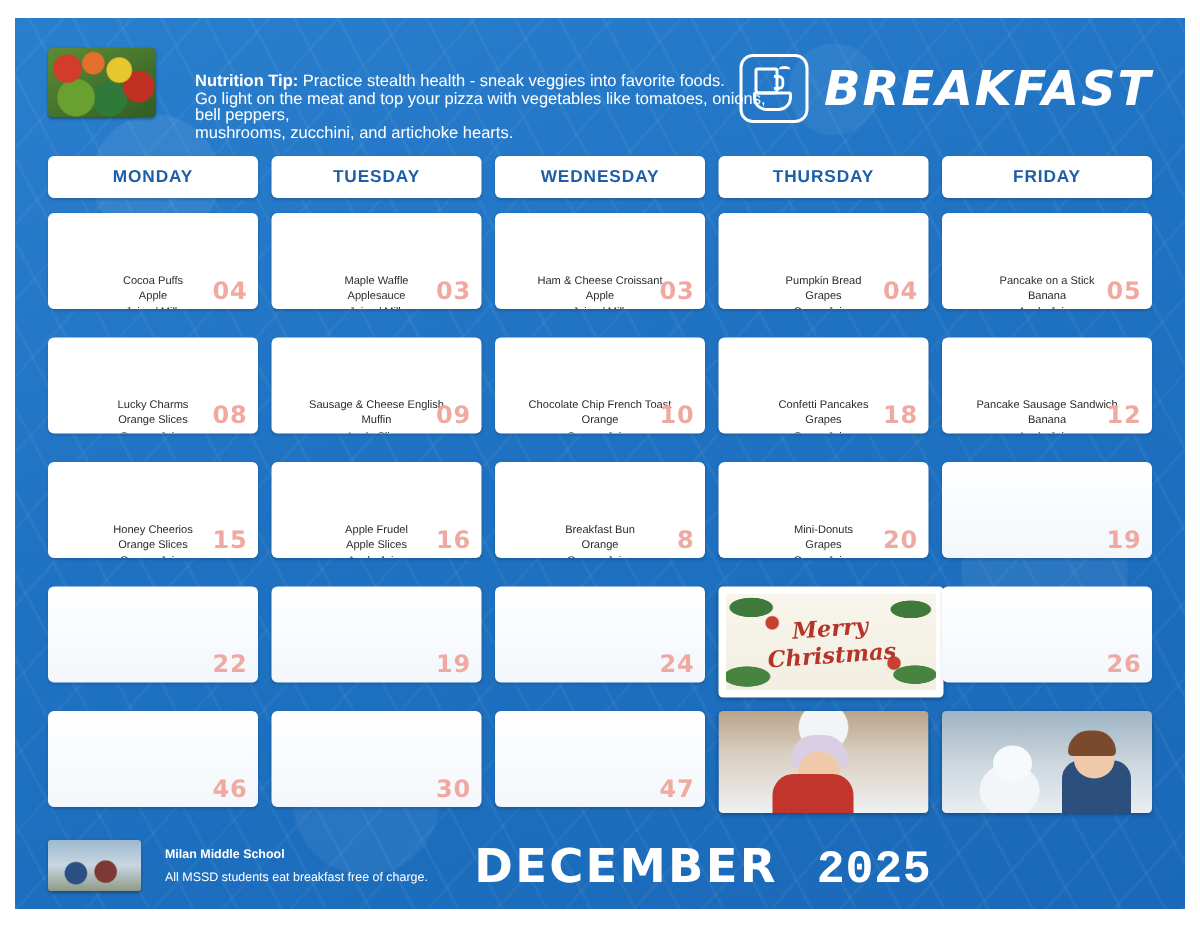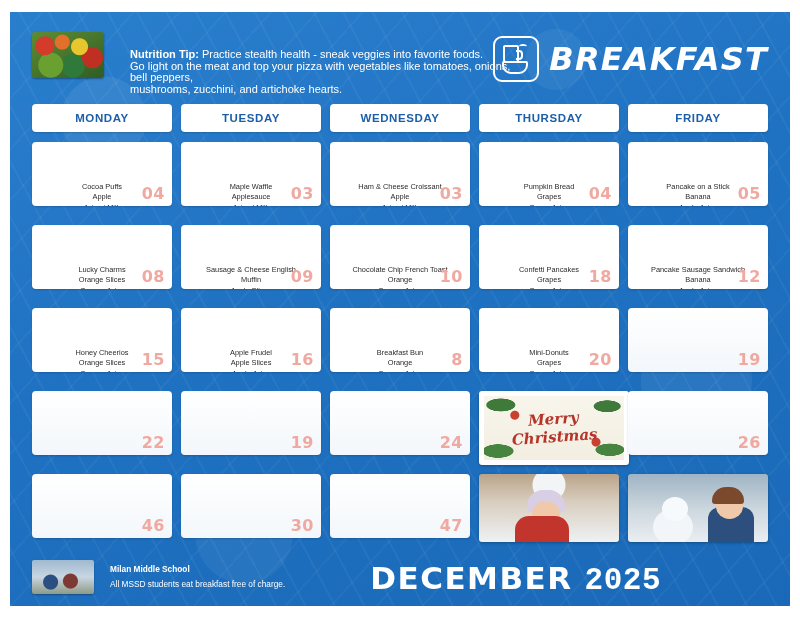--- a/index.html
+++ b/index.html
@@ -318,21 +318,20 @@
     background: #7b4a2c;
   }
 
   
   .footer {
     position: absolute;
     left: 0;
     bottom: 0;
     width: 635px;
     height: 56px;
-    padding-left: 40px;
   }
   .school-photo {
     position: absolute;
     left: 22px;
     bottom: 12px;
     width: 62px;
     height: 34px;
     border-radius: 2px;
     overflow: hidden;
     background:
@@ -352,21 +351,21 @@
   .school-name {
     font-weight: bold;
     display: block;
   }
   .month-block {
     position: absolute;
     right: 24px;
     bottom: 8px;
     display: flex;
     align-items: baseline;
-    gap: 12px;
+    gap: 26px;
   }
   .month-name {
     color: #ffffff;
     font-size: 31px;
     font-weight: bold;
     letter-spacing: 1.5px;
     font-family: "DejaVu Sans", sans-serif;
   }
   .month-year {
     color: #ffffff;

